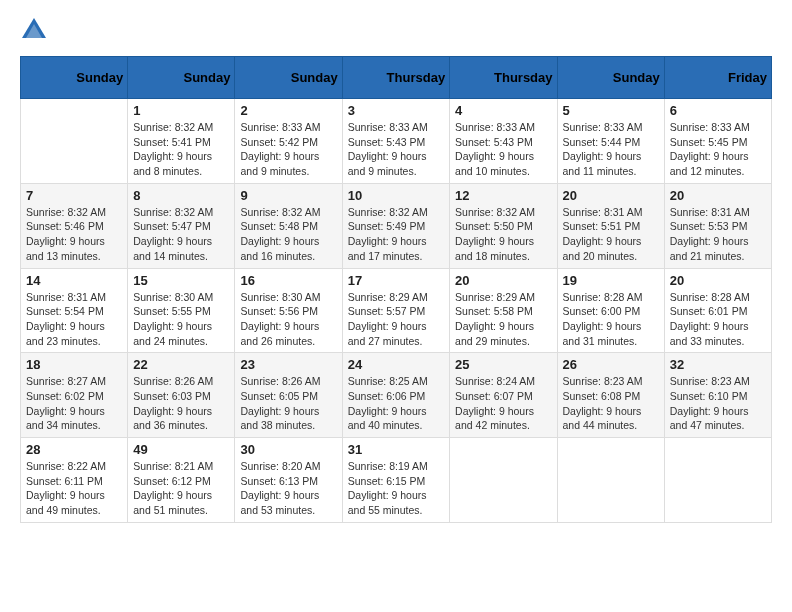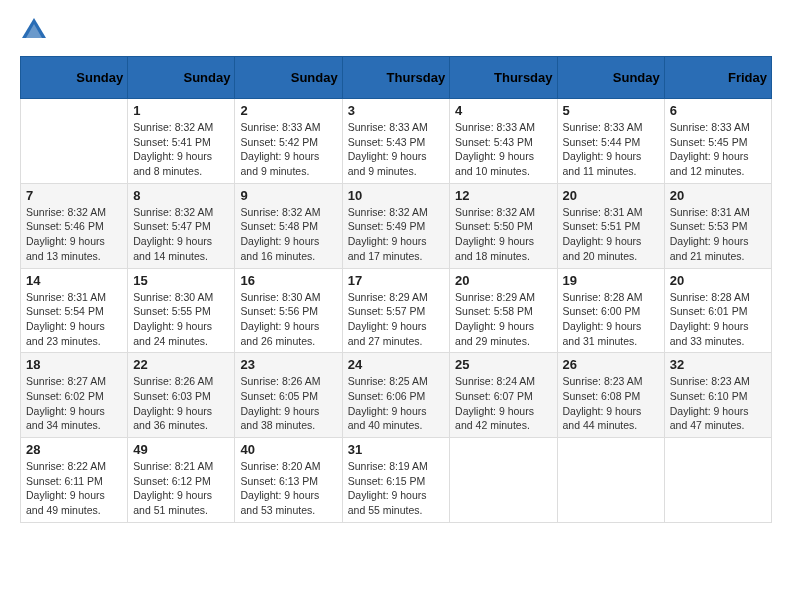--- a/index.html
+++ b/index.html
@@ -246,21 +246,21 @@
       <tr>
         <td>
           <div class="day-num">28</div>
           <div class="day-info">Sunrise: 8:22 AM<br>Sunset: 6:11 PM<br>Daylight: 9 hours and 49 minutes.</div>
         </td>
         <td>
           <div class="day-num">49</div>
           <div class="day-info">Sunrise: 8:21 AM<br>Sunset: 6:12 PM<br>Daylight: 9 hours and 51 minutes.</div>
         </td>
         <td>
-          <div class="day-num">40</div>
+          <div class="day-num">30</div>
           <div class="day-info">Sunrise: 8:20 AM<br>Sunset: 6:13 PM<br>Daylight: 9 hours and 53 minutes.</div>
         </td>
         <td>
           <div class="day-num">31</div>
           <div class="day-info">Sunrise: 8:19 AM<br>Sunset: 6:15 PM<br>Daylight: 9 hours and 55 minutes.</div>
         </td>
         <td class="empty-cell"></td>
         <td class="empty-cell"></td>
         <td class="empty-cell"></td>
       </tr>

